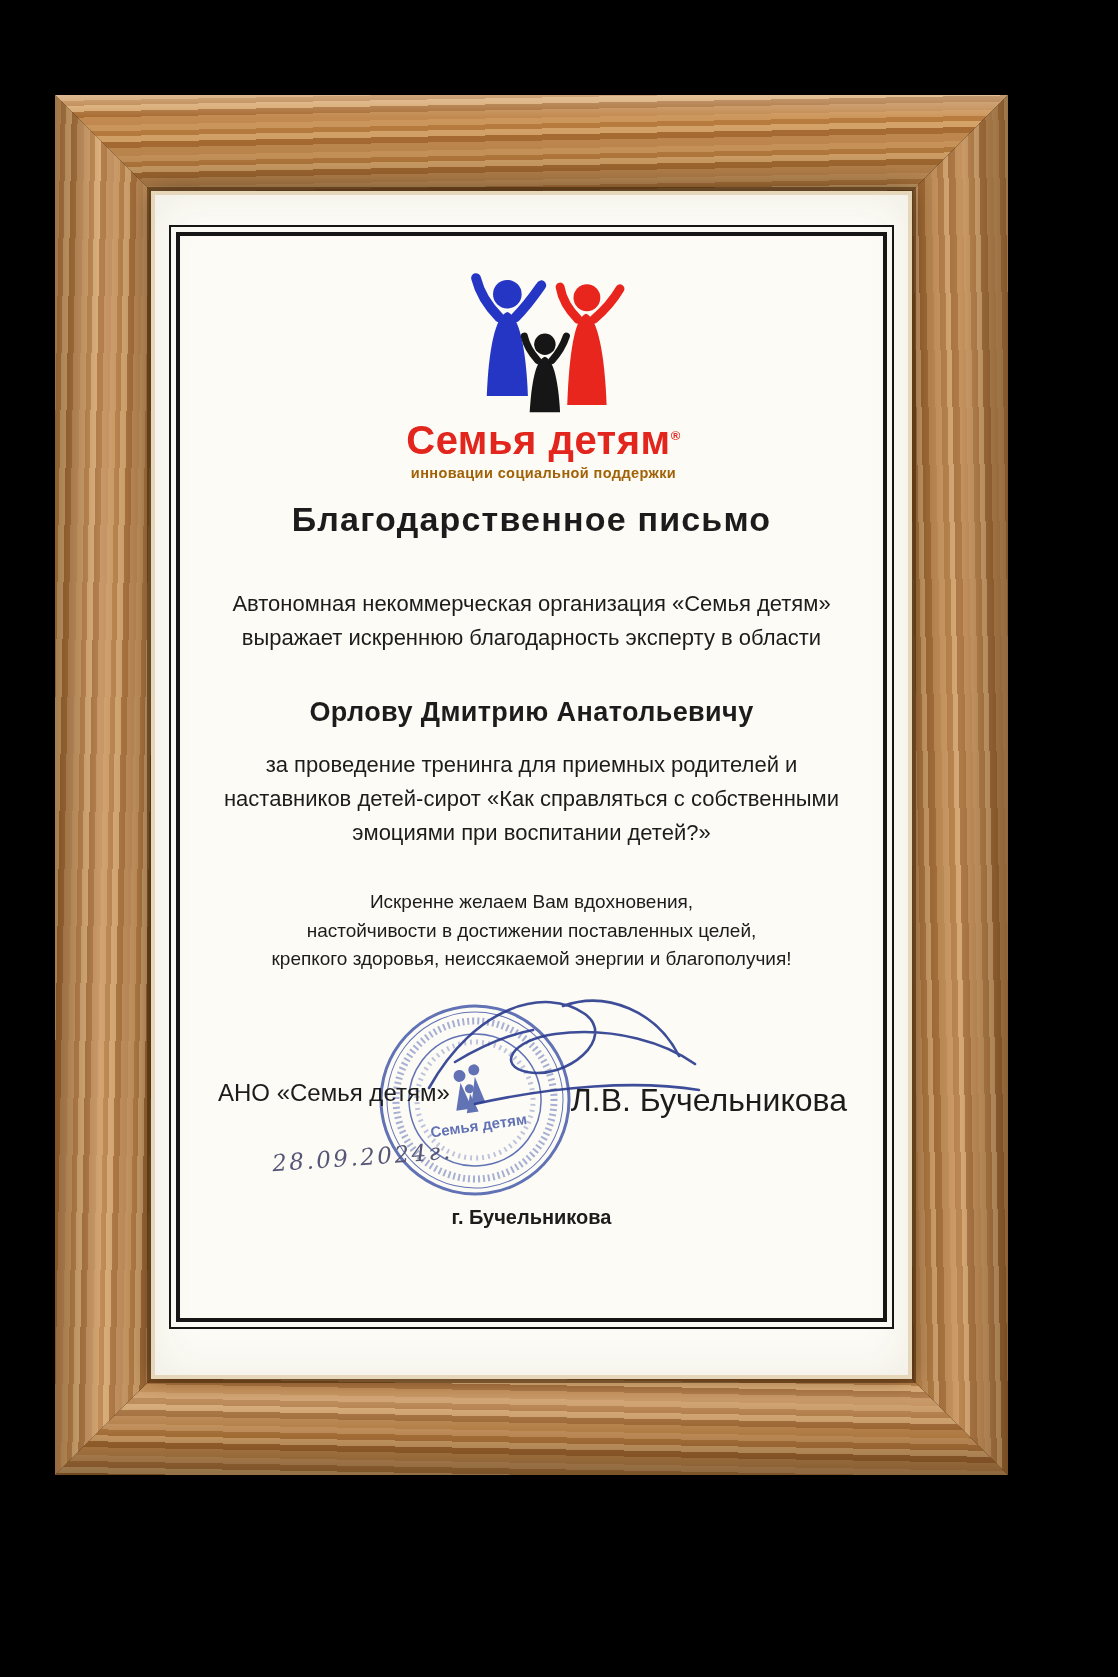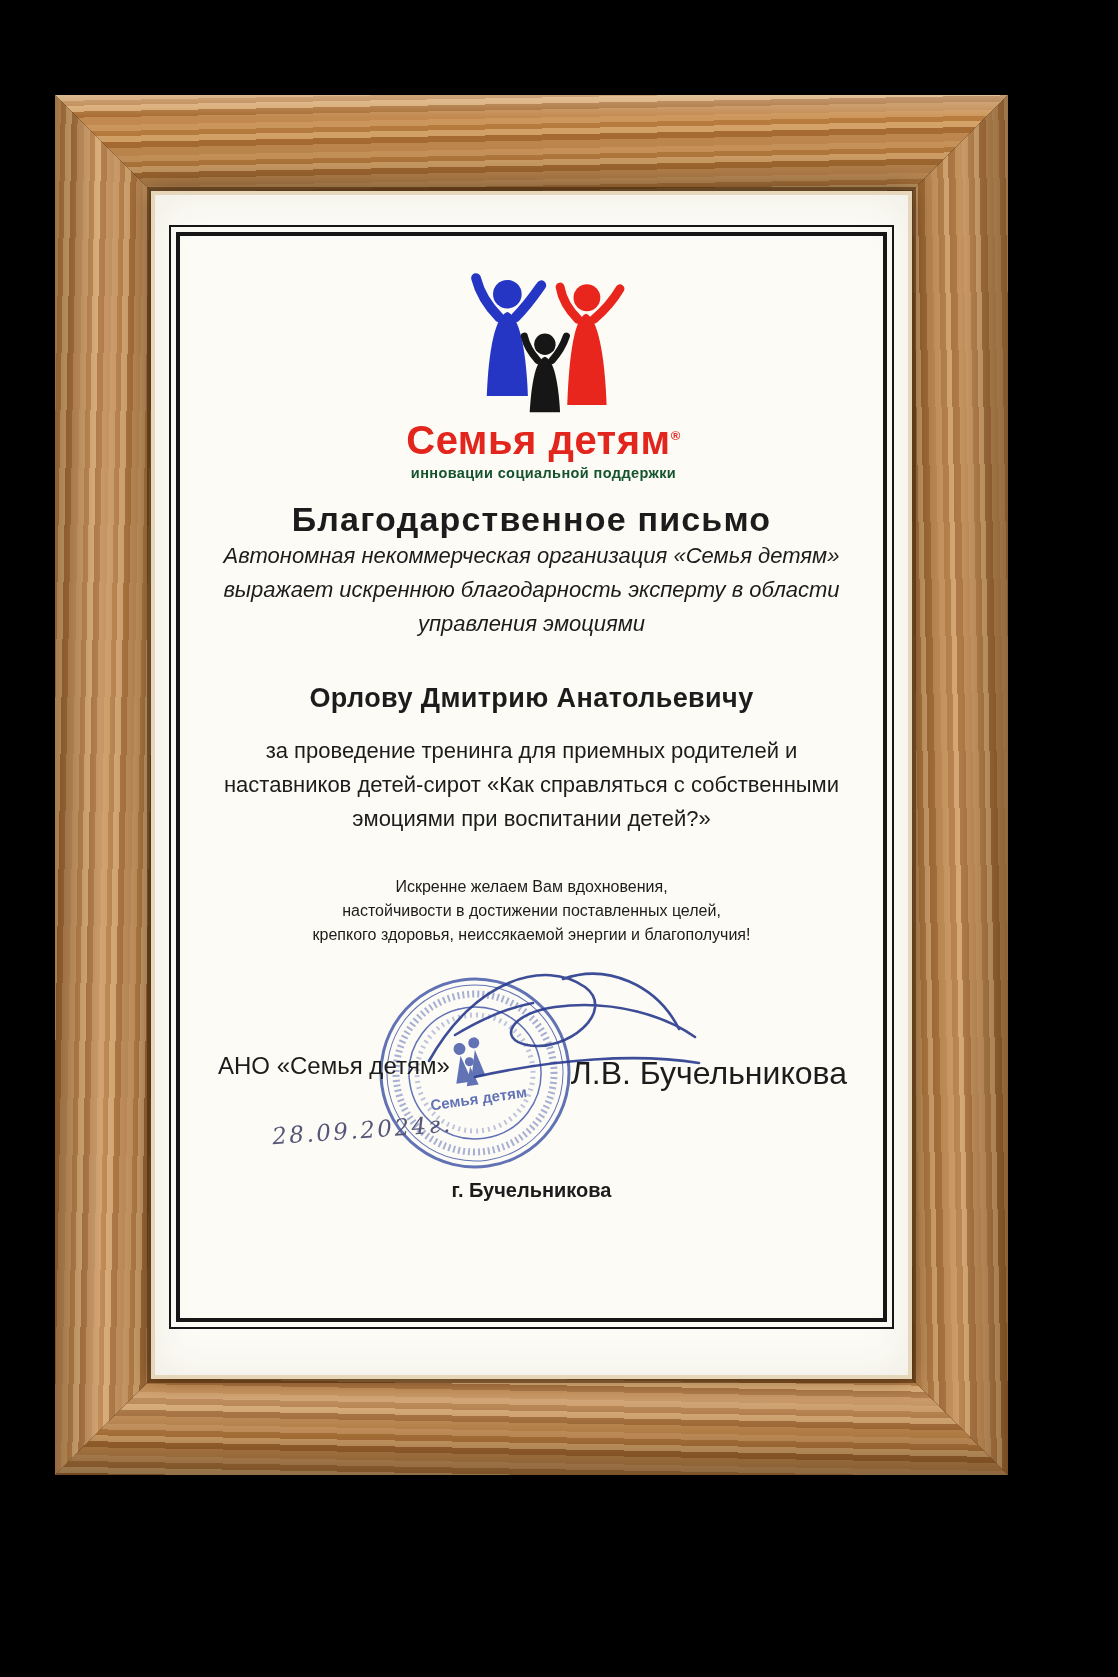--- a/index.html
+++ b/index.html
@@ -35,27 +35,27 @@
                     0 0 22px rgba(0,0,0,.45), inset 0 0 45px rgba(70,60,20,.07);}
   .bbox{position:absolute;left:14px;right:14px;top:30px;bottom:46px;
         border:2px solid #161616;padding:5px;box-sizing:border-box;}
   .bbox-inner{width:100%;height:100%;border:4px solid #161616;box-sizing:border-box;
               position:relative;overflow:hidden;}
   .content{position:absolute;inset:0;text-align:center;color:#1c1c1c;}
   
   .logo-wrap{margin-top:26px;padding-left:24px;}
   .brand{font-size:40px;font-weight:700;color:#e2251d;letter-spacing:.5px;line-height:1.1;}
   .brand sup{font-size:13px;vertical-align:super;}
-  .tagline{margin-top:3px;font-size:14.5px;font-weight:700;color:#14532d;letter-spacing:.4px;}
+  .tagline{margin-top:3px;font-size:14.5px;font-weight:700;color:#a16207;letter-spacing:.4px;}
   
   .title{margin-top:19px;font-size:34px;font-weight:700;letter-spacing:1.2px;}
-  .intro{font-size:22px;line-height:1.55;font-style:italic;}
+  .intro{margin-top:48px;font-size:22px;line-height:1.55;}
   .recipient{margin-top:42px;font-size:27px;font-weight:700;letter-spacing:.4px;}
   .reason{margin-top:20px;font-size:22px;line-height:1.55;}
-  .wishes{margin-top:38px;font-size:16px;line-height:1.5;}
+  .wishes{margin-top:38px;font-size:19px;line-height:1.5;}
   
   .sigrow{position:relative;margin-top:28px;height:202px;text-align:left;}
   .stamp{position:absolute;left:195px;top:-2px;width:200px;height:200px;
          opacity:.82;transform:rotate(-8deg);}
   .sign{position:absolute;left:235px;top:-18px;width:290px;height:155px;}
   .director{position:absolute;left:38px;top:74px;font-size:24px;line-height:1.4;color:#1c1c1c;}
   .hand-date{position:absolute;left:92px;top:142px;font-size:23px;font-style:italic;
              font-family:"DejaVu Serif",serif;color:#565678;letter-spacing:2.5px;
              transform:rotate(-4deg);}
   .signer{position:absolute;right:36px;top:80px;font-size:32px;color:#1c1c1c;}
@@ -102,21 +102,20 @@
               </svg>
               <div class="brand"><span>Семья детям</span><sup>®</sup></div>
               <div class="tagline">инновации социальной поддержки</div>
             </div>
 
             <div class="title">Благодарственное письмо</div>
 
             <div class="intro">
               <div>Автономная некоммерческая организация «Семья детям»</div>
               <div>выражает искреннюю благодарность эксперту в области</div>
-              <div>управления эмоциями</div>
             </div>
 
             <div class="recipient">Орлову Дмитрию Анатольевичу</div>
 
             <div class="reason">
               <div>за проведение тренинга для приемных родителей и</div>
               <div>наставников детей-сирот «Как справляться с собственными</div>
               <div>эмоциями при воспитании детей?»</div>
             </div>
 

